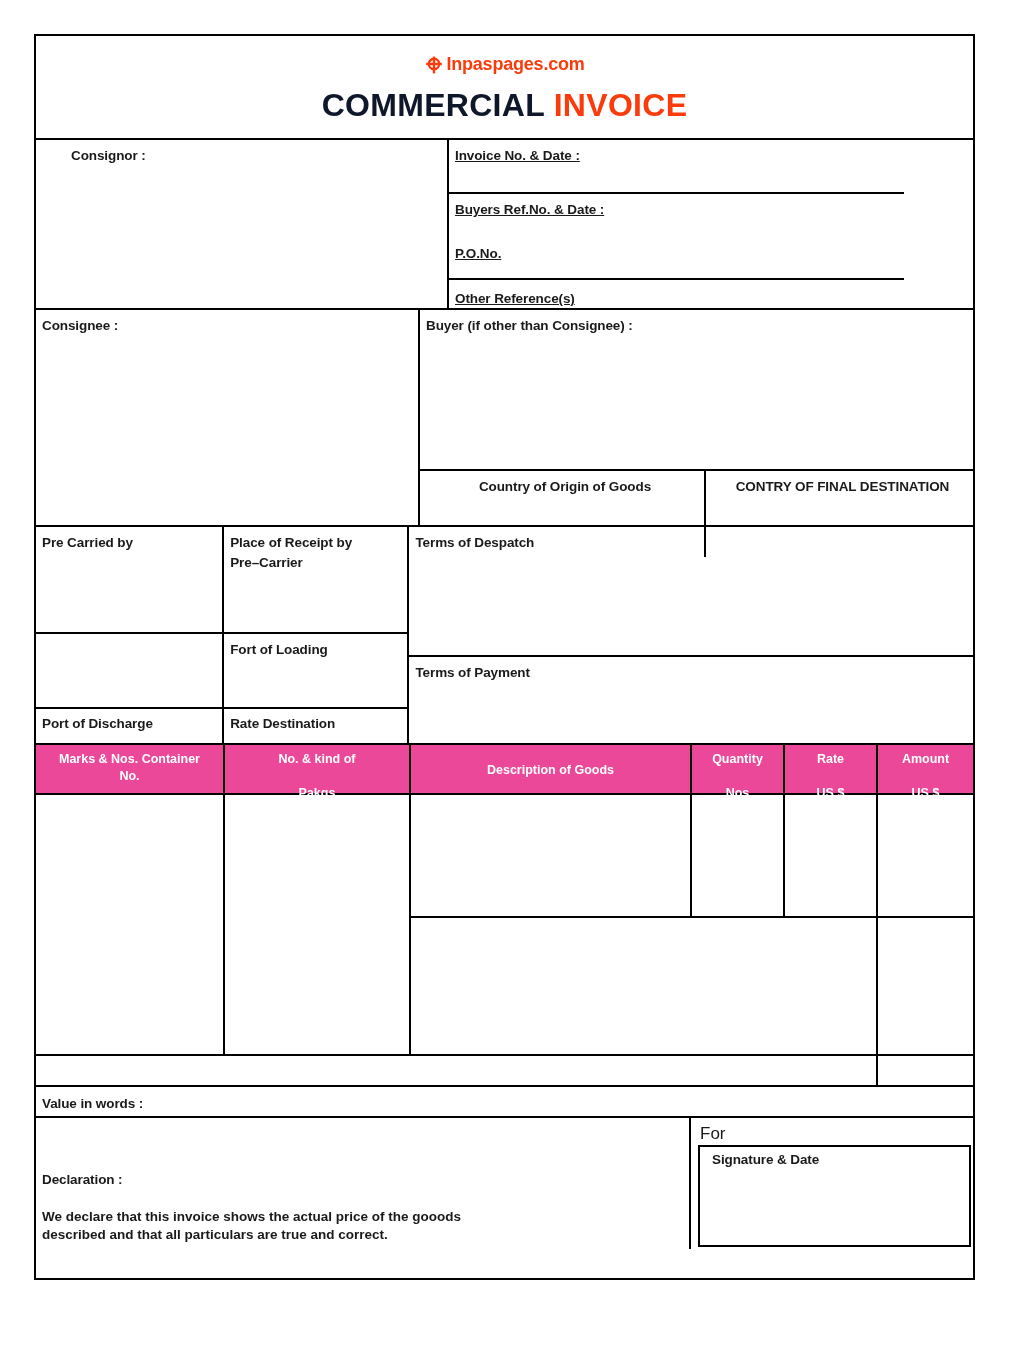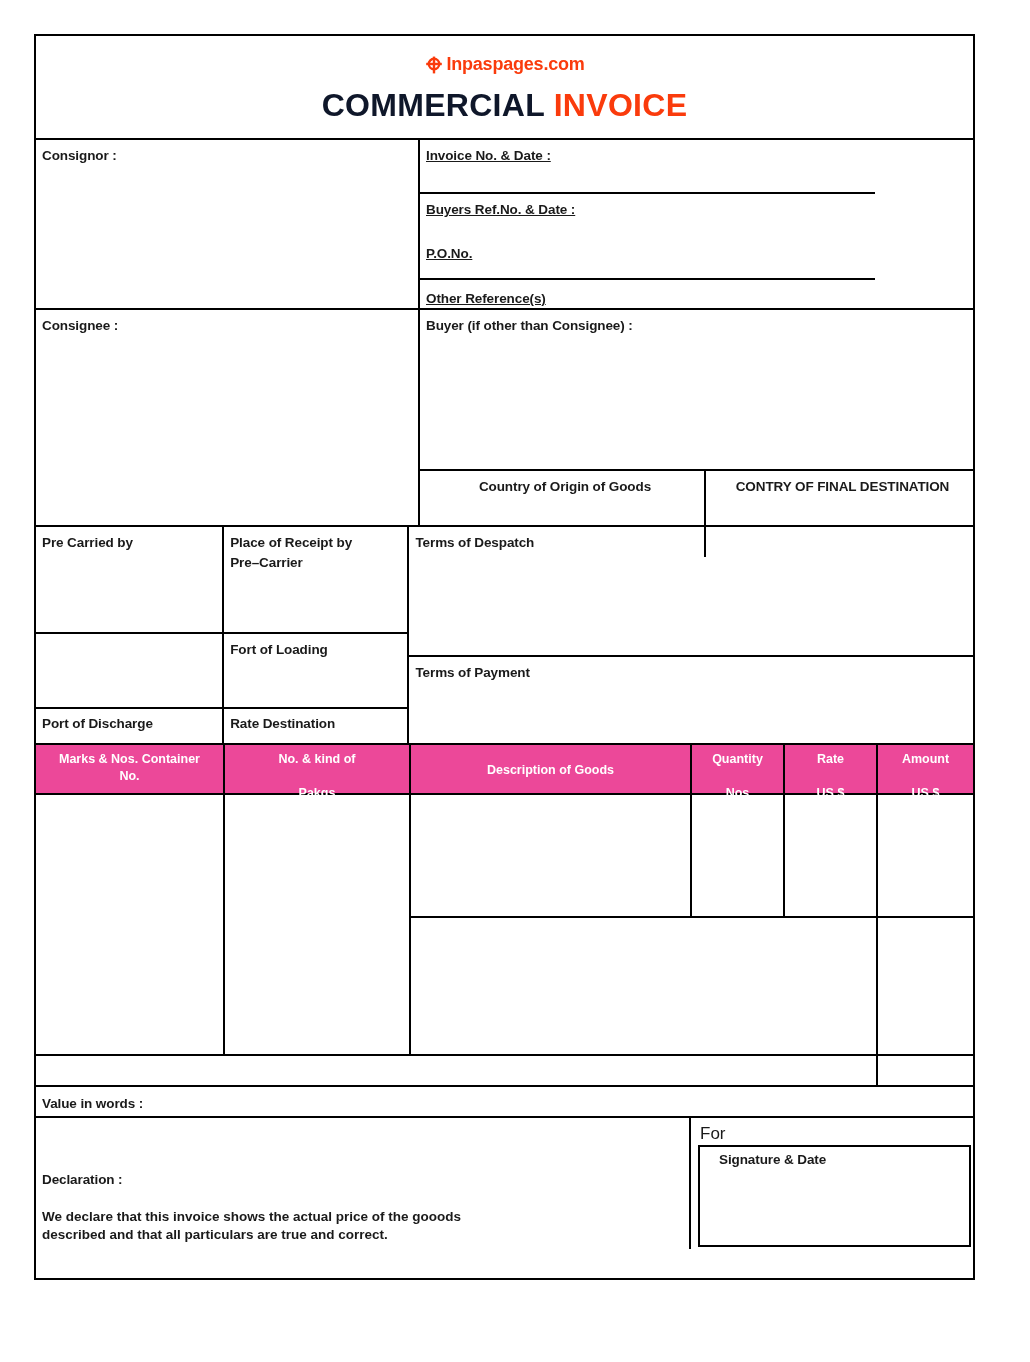--- a/index.html
+++ b/index.html
@@ -66,21 +66,21 @@
     margin-top: 8px;
     font-size: 32px;
     font-weight: bold;
     letter-spacing: 0.3px;
   }
   .doc-title .t1 { color: #0f172a; }
   .doc-title .t2 { color: #FA3B0C; }
 
   
   .blk1 { height: 170px; }
-  .blk1 .left  { width: 384px; }
+  .blk1 .left  { width: 384px; margin-left: 29px; }
   .blk1 .right { width: 455px; text-decoration: underline; }
   .r-invoice  { height: 54px; }
   .r-buyerref { height: 86px; }
   .r-otherref { height: 30px; }
   .r-otherref .lbl { padding-top: 9px; }
 
   
   .blk2 { height: 217px; }
   .blk2 .left  { width: 384px; }
   .blk2 .right { width: 553px; }
@@ -158,21 +158,21 @@
   }
   .sign-box {
     position: absolute;
     left: 7px;
     top: 27px;
     right: 2px;
     bottom: 2px;
     border: 2px solid #000;
     box-sizing: border-box;
   }
-  .sign-box .lbl { padding: 3px 0 0 19px; }
+  .sign-box .lbl { padding: 3px 0 0 12px; }
 </style>
 </head>
 <body>
 
 <div class="page">
 
   <div class="header">
     <div class="brand">
       <span>
         <svg width="20" height="20" viewBox="0 0 20 20">

